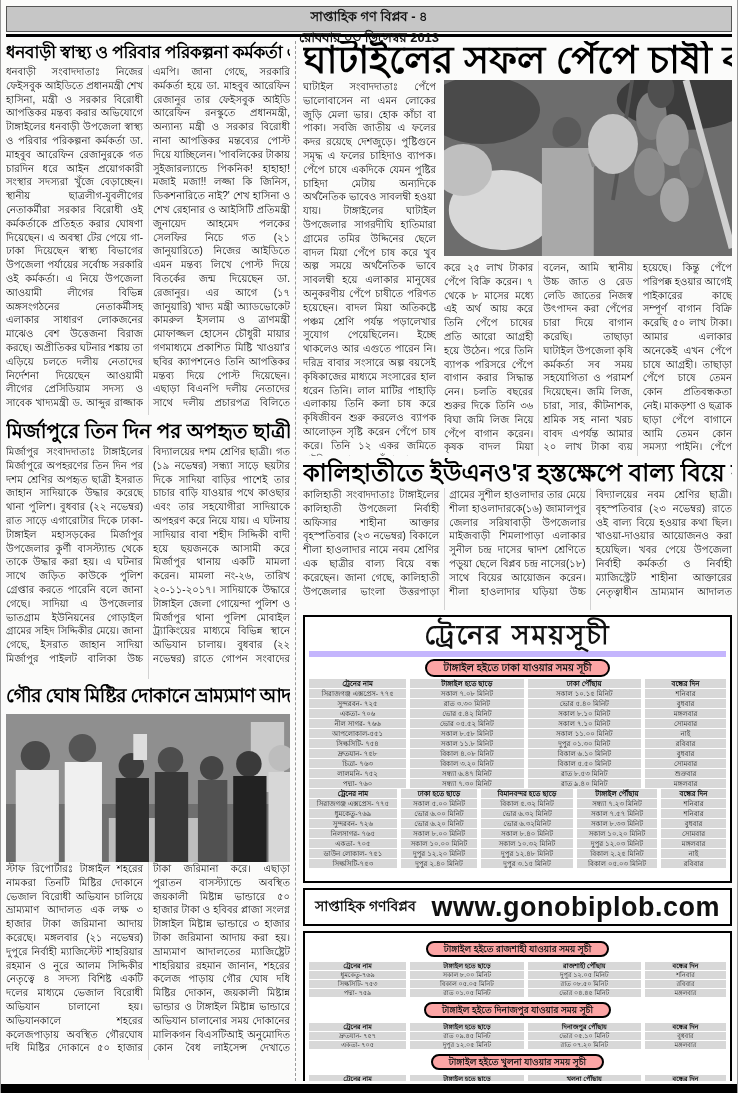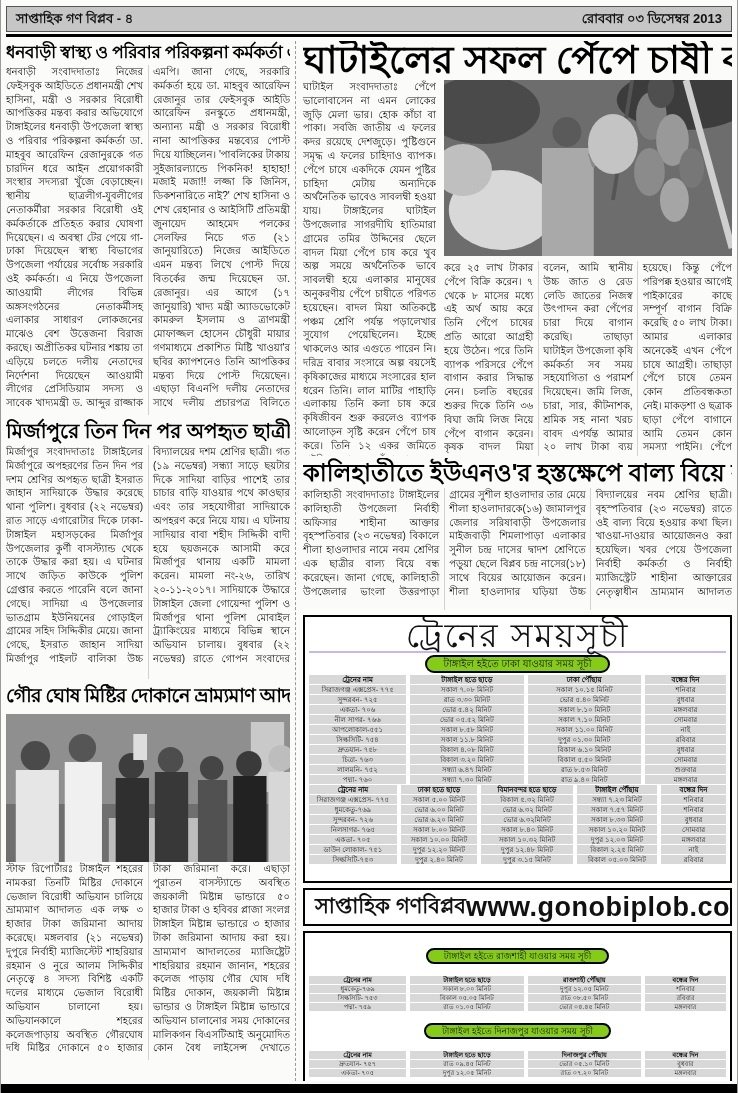--- a/index.html
+++ b/index.html
@@ -1,20 +1,20 @@
 <!DOCTYPE html>
 <html lang="bn"><head>
 <meta charset="utf-8">
 <style>
   html,body{margin:0;padding:0;background:#e8e8e8;}
   .page{width:738px;height:1093px;position:relative;background:#fbfbfa;color:#111;
         font-family:"Liberation Sans",sans-serif;overflow:hidden;box-sizing:border-box;
         padding:6px 5px 0 5px;border-left:1px solid #9a9a9a;border-right:1px solid #9a9a9a;margin:0 auto;}
   .masthead{height:24px;background:#c6c6c6;border:1px solid #555;display:flex;
-        justify-content:space-between;align-items:center;padding:0 9px;font-weight:bold;font-size:13px;}
+        justify-content:space-between;align-items:center;padding:0 9px;font-weight:bold;font-size:13px;flex-direction:column;}
   .toprule{height:3px;background:#000;margin-top:2px;}
   .content{display:flex;gap:7px;margin-top:4px;height:1040px;overflow:hidden;}
   .left-zone{width:290px;flex:0 0 290px;border-right:1px dashed #999;padding-right:5px;box-sizing:border-box;overflow:hidden;}
   .right-zone{flex:1;min-width:0;overflow:hidden;}
   .hl{font-weight:bold;color:#000;white-space:nowrap;overflow:hidden;}
   .hl1{font-size:17px;line-height:24px;letter-spacing:-0.3px;}
   .hl2{font-size:20px;line-height:27px;margin-top:3px;}
   .hl3{font-size:19px;line-height:28px;margin-top:3px;letter-spacing:-0.6px;}
   .hlG{font-size:38px;line-height:38px;}
   .hlK{font-size:24px;line-height:30px;margin-top:2px;}
@@ -28,34 +28,34 @@
   .photo2{height:148px;margin-top:4px;}
   .gh-row{display:flex;gap:8px;height:376px;margin-top:1px;}
   .gh-col1{width:133px;flex:0 0 133px;}
   .gh-right{flex:1;min-width:0;display:flex;flex-direction:column;gap:5px;}
   .photo1{height:176px;flex:0 0 176px;}
   .gh-cols{flex:1;}
   .bK{height:122px;}
   .sbox{border:2px solid #000;padding:3px 4px;margin-top:5px;overflow:hidden;background:#fff;}
   .sbox1{height:258px;}
   .sbox2{height:164px;}
-  .stitle{font-weight:400;font-size:33px;line-height:31px;text-align:center;letter-spacing:2px;
-          border-bottom:2px solid #c4b5fd;}
+  .stitle{font-weight:700;font-size:27px;line-height:31px;text-align:center;letter-spacing:2px;
+          border-bottom:6px solid #c4b5fd;}
   .sec{margin-top:1px;}
   .pill{width:fit-content;margin:2px auto 2px;border:2px solid #000;border-radius:11px;
-        padding:0 16px;font-weight:normal;font-size:10px;line-height:14px;background:#84cc16;text-align:center;}
+        padding:0 16px;font-weight:bold;font-size:10px;line-height:14px;background:#fca5a5;text-align:center;}
   .sgrid{display:grid;column-gap:4px;row-gap:1px;}
   .sgrid .c{background:#d8d8d8;font-size:7px;line-height:9px;text-align:center;padding:0 2px;
         white-space:nowrap;overflow:hidden;color:#222;}
   .sgrid .h{font-weight:bold;color:#000;}
-  .sbox2 .pill{font-size:9px;line-height:12px;border-width:2px;margin:12px auto;}
+  .sbox2 .pill{font-size:9px;line-height:12px;border-width:2px;margin:5px auto;}
   .sbox2 .c{font-size:6.5px;line-height:8px;}
   .banner{border:2px solid #000;margin-top:5px;height:34px;display:flex;align-items:center;
         justify-content:space-between;padding:0 10px;background:#fff;overflow:hidden;}
-  .bn-left{font-weight:bold;font-size:21px;white-space:nowrap;}
+  .bn-left{font-weight:bold;font-size:14px;white-space:nowrap;}
   .bn-right{font-weight:900;font-size:27px;letter-spacing:0.5px;white-space:nowrap;}
   .bottom-bar{position:absolute;left:0;right:0;bottom:0;height:9px;background:#000;}
 </style>
 </head>
 <body>
 
 <div class="page">
 
   <div class="masthead">
     <span>সাপ্তাহিক গণ বিপ্লব - ৪</span>

